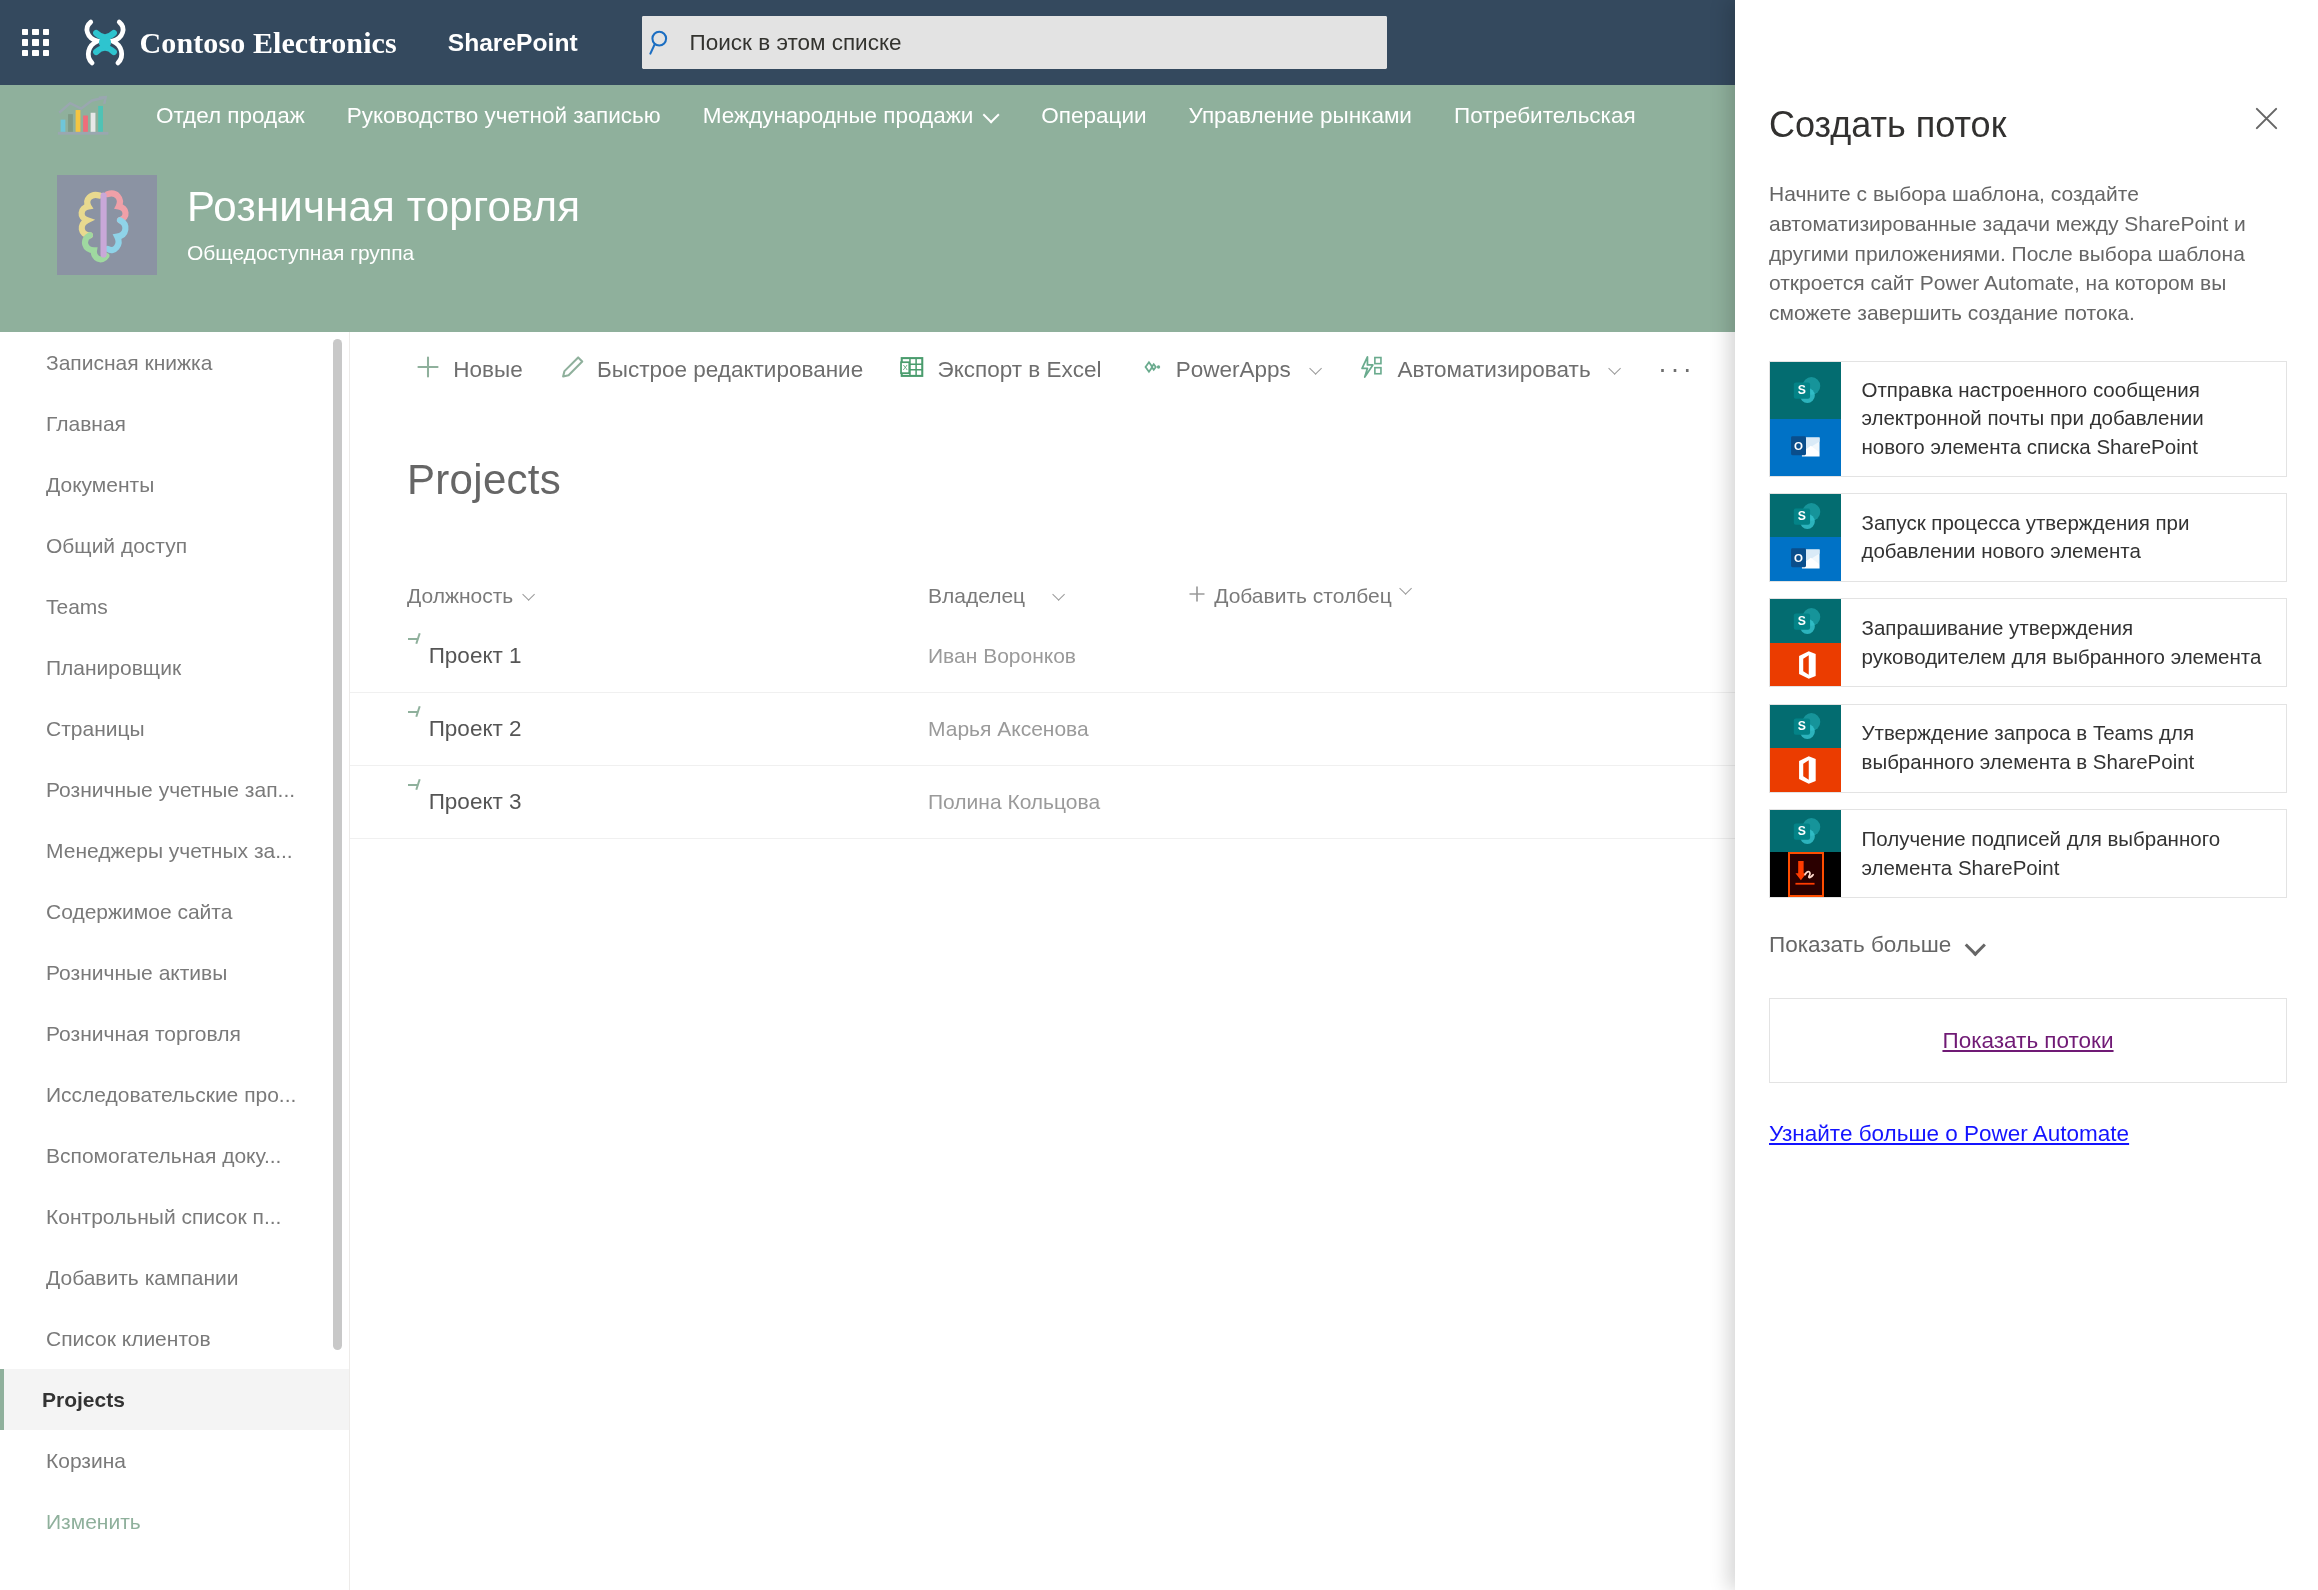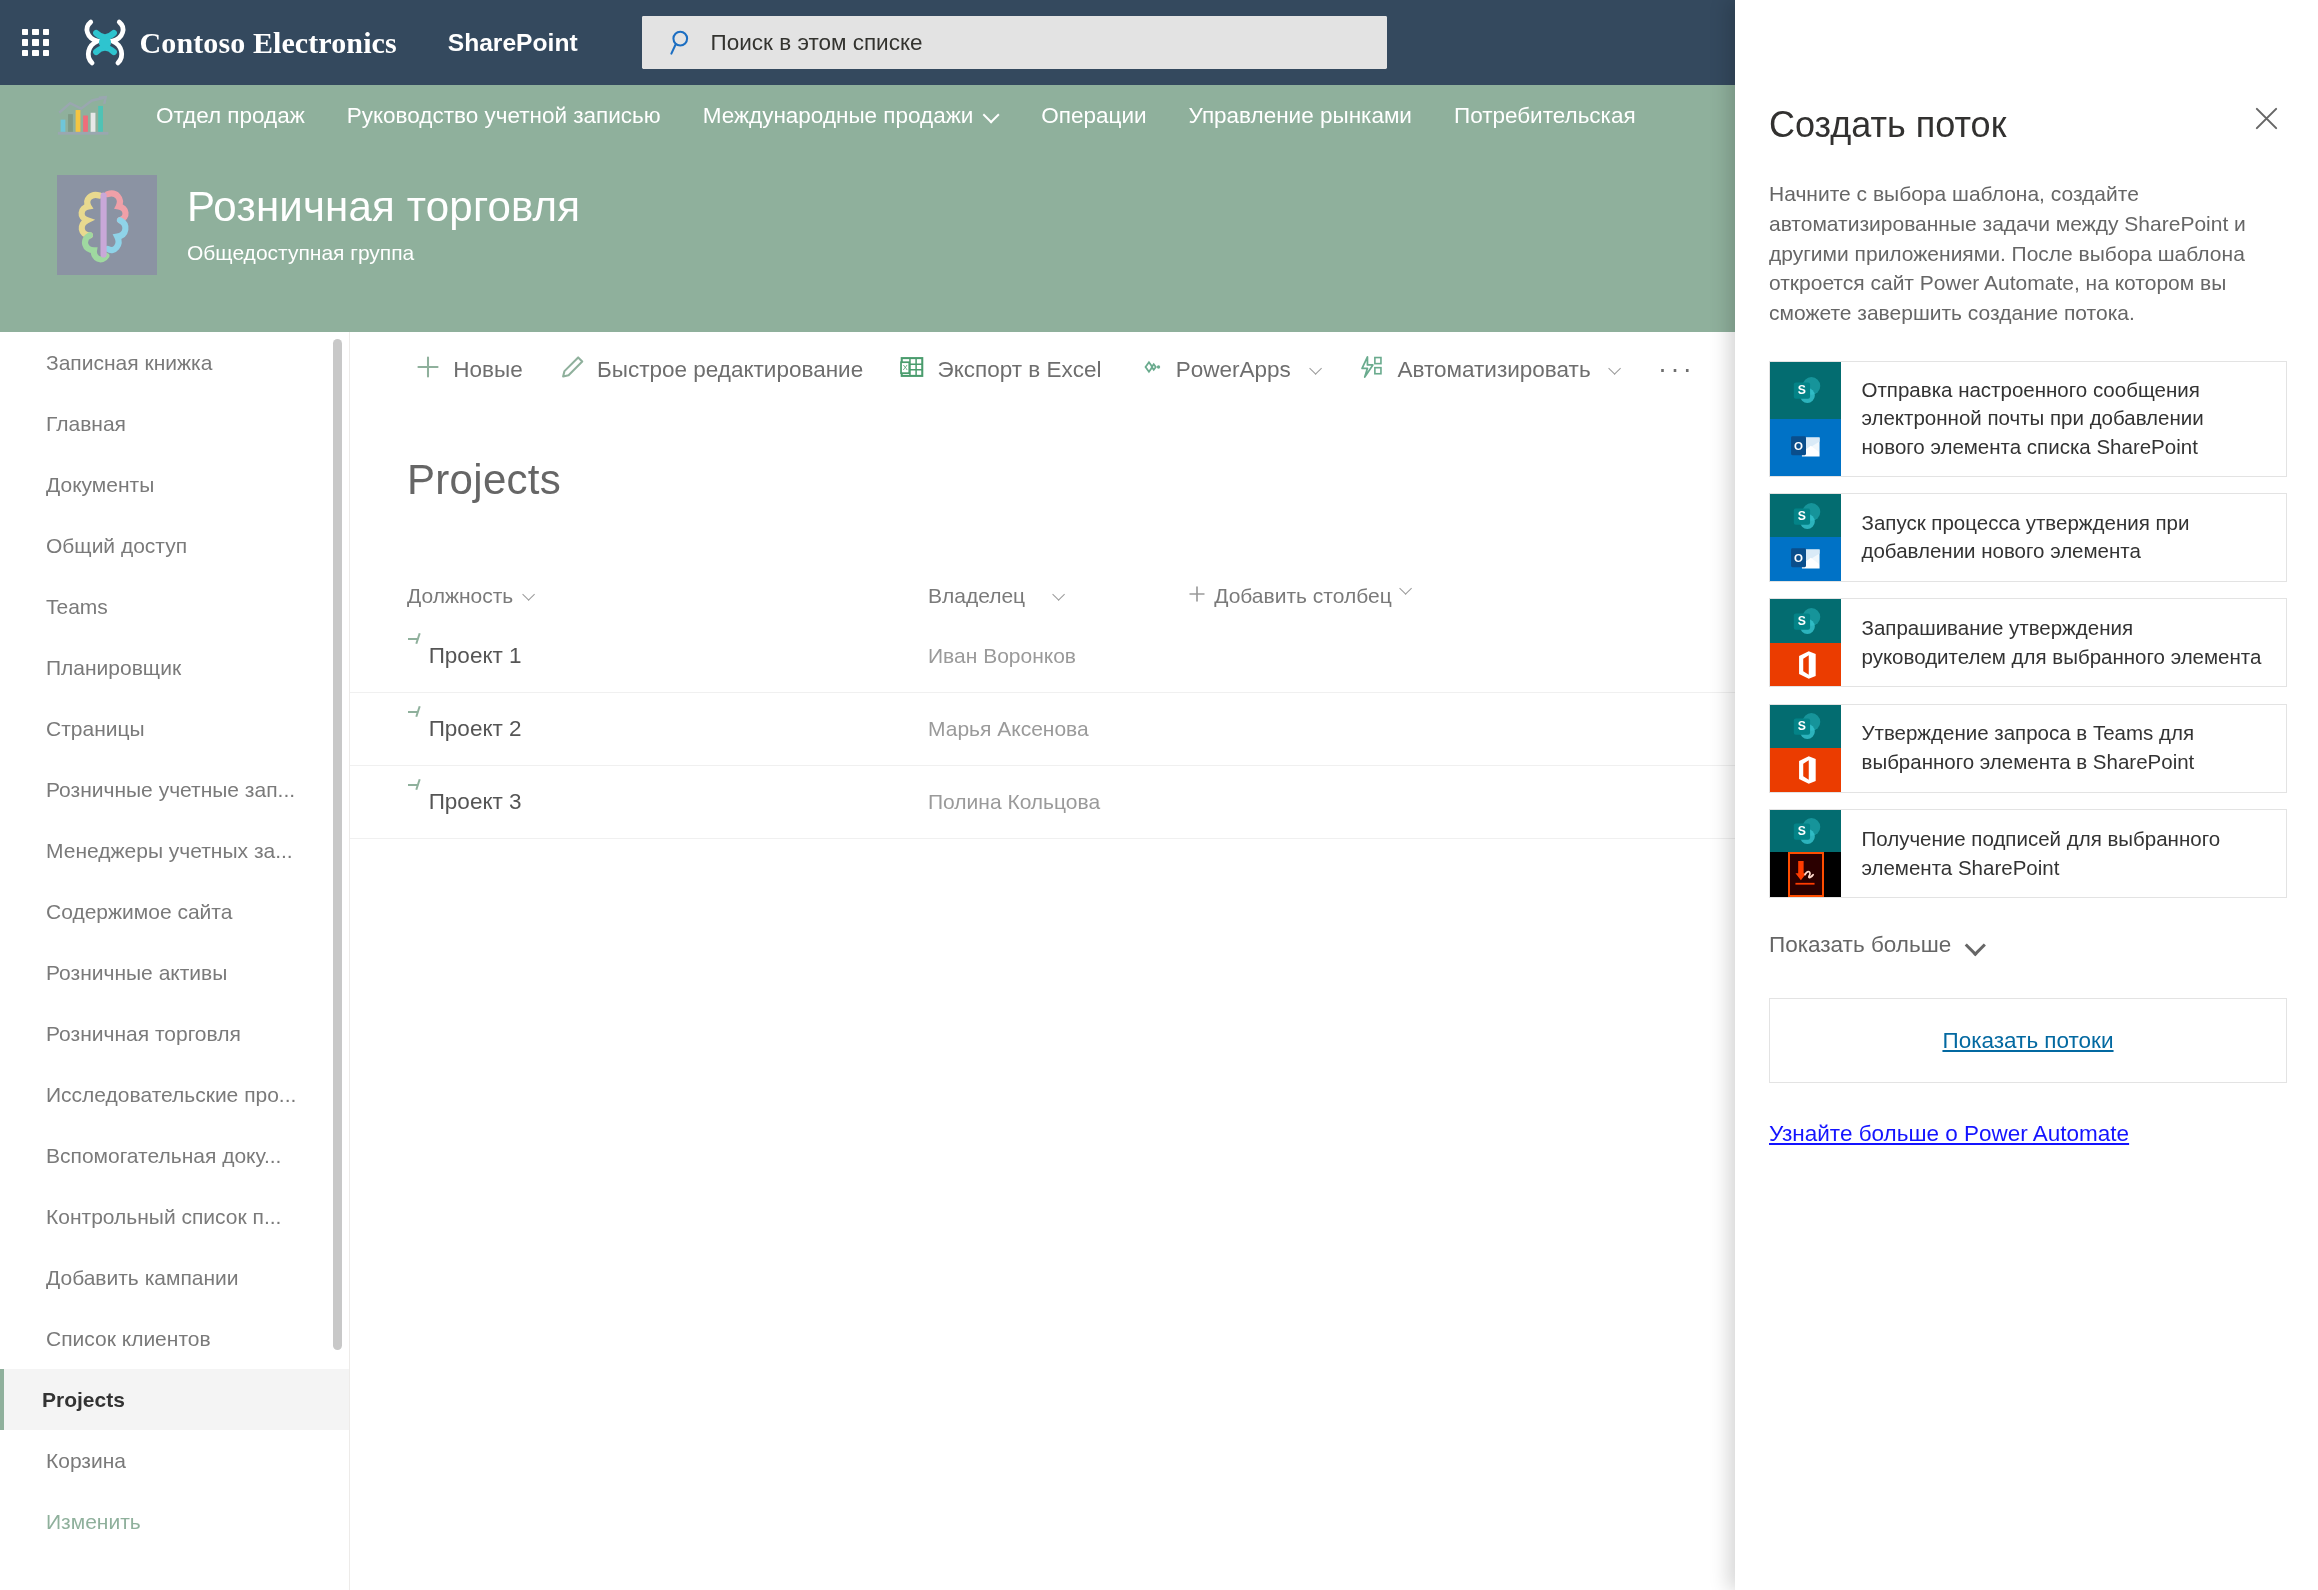--- a/index.html
+++ b/index.html
@@ -33,21 +33,21 @@
     font-family: "Liberation Serif", serif;
     margin-left: 11px; letter-spacing: 0.1px; white-space: nowrap;
   }
   .suite-app {
     color: #ffffff; font-size: 24.6px; font-weight: 700;
     margin-left: 51px; white-space: nowrap;
   }
   .search-wrap {
     margin-left: 64px; width: 745px; height: 53px;
     background: #e3e3e3; display: flex; align-items: center;
-    padding: 0 28px; cursor: text; border-radius: 1.4px;
+    padding: 0 7px; cursor: text; border-radius: 1.4px;
   }
   .search-placeholder { font-size: 22.5px; color: #33332f; margin-left: 15px; }
   .suite-actions {
     position: absolute; right: 12.3px; top: 0; height: 85px;
     display: flex; align-items: center; gap: 0;
   }
   .suite-icon {
     width: 79px; height: 85px; display: flex; align-items: center;
     justify-content: center; cursor: pointer;
   }
@@ -227,21 +227,21 @@
   .chev-bold { display:inline-block; width:18px; height:18px; position:relative; }
   .chev-bold::before {
     content:''; position:absolute; left:1.4px; top:1.4px; width:11.6px; height:11.6px;
     border-right: 3.4px solid currentColor; border-bottom: 3.4px solid currentColor;
     transform: rotate(45deg);
   }
   .flows-box {
     margin: 40px 31px 0 34px; border: 0.7px solid #e3e3e3;
     height: 85px; display: flex; align-items: center; justify-content: center;
   }
-  .flows-link { font-size: 22.5px; color: #0369a1; text-decoration: underline; cursor: pointer; }
+  .flows-link { font-size: 22.5px; color: #701a75; text-decoration: underline; cursor: pointer; }
   .learn-link {
     display: inline-block; margin: 38px 0 0 34px;
     font-size: 22.5px; color: #1414ff; text-decoration: underline; cursor: pointer;
   }
 
   
   .sp-chip { background: #036c70; }
   .ol-chip { background: #0072c6; }
   .of-chip { background: #eb3c00; }
   .sg-chip { background: #000000; }

